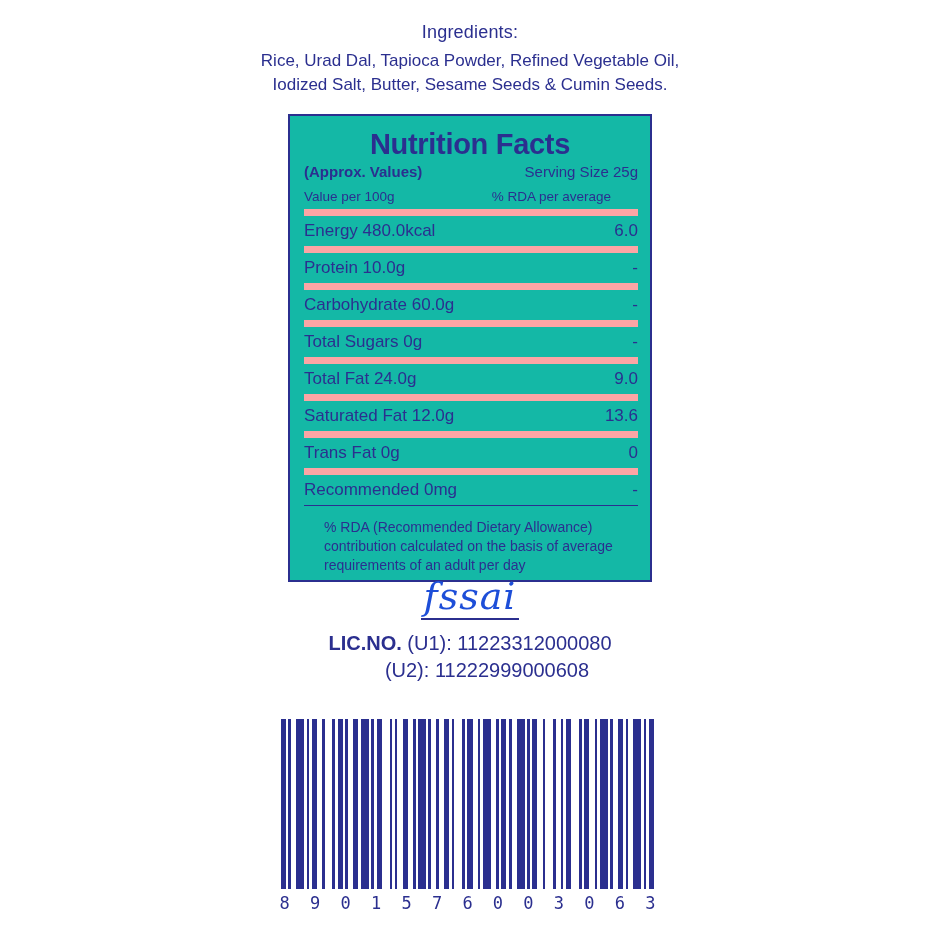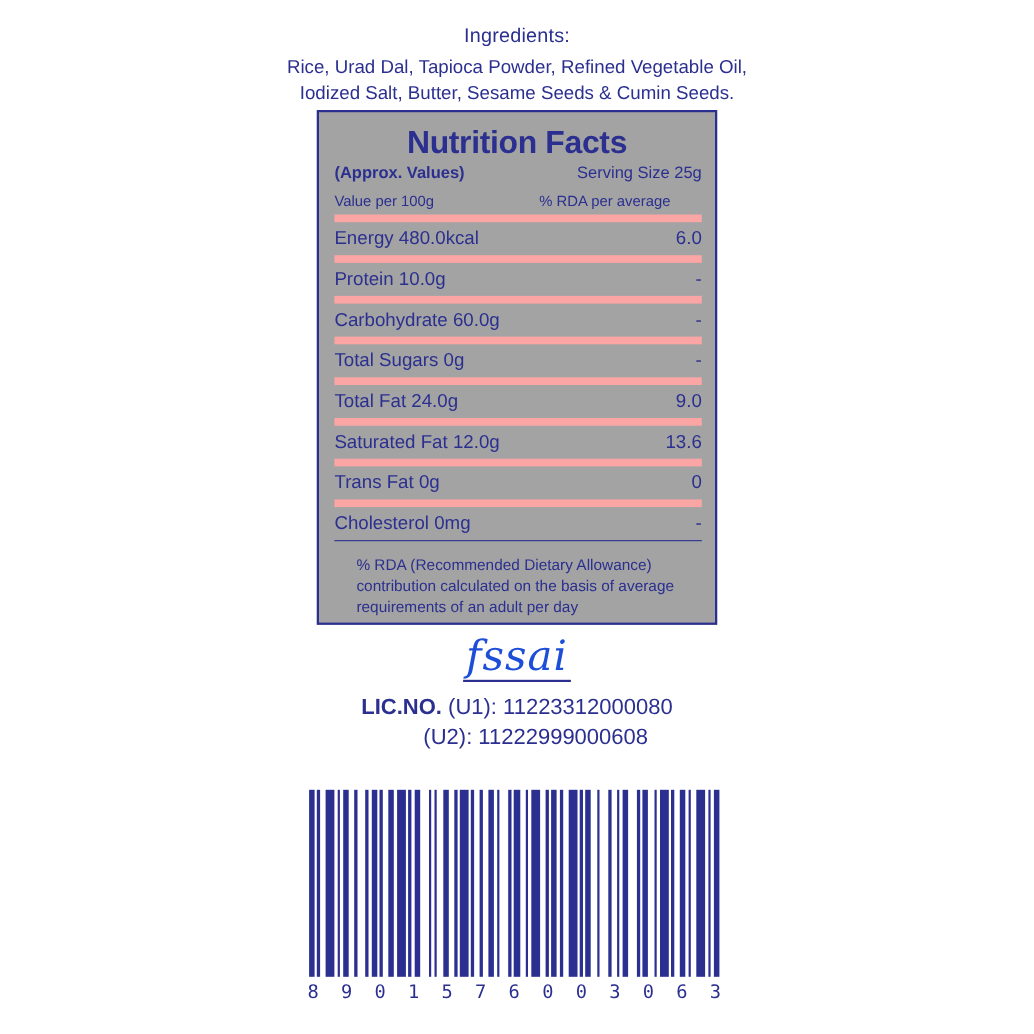--- a/index.html
+++ b/index.html
@@ -38,27 +38,27 @@
   }
   .ingredients-line {
     font-size: 17px;
     line-height: 24px;
     font-weight: 400;
   }
 
   
   .nutrition-panel {
     position: absolute;
-    top: 100px;
+    top: 114px;
     left: 288px;
     width: 364px;
     height: 468px;
     border: 2px solid #2b2f8f;
     box-sizing: border-box;
-    background: #a3a3a3;
+    background: #14b8a6;
   }
   .nf-title {
     text-align: center;
     font-size: 29px;
     font-weight: 700;
     letter-spacing: -0.3px;
     margin-top: 12px;
     margin-bottom: 2px;
   }
   .nf-subrow {
@@ -229,21 +229,21 @@
         </tr>
         <tr class="nf-row">
           <td>Saturated Fat 12.0g</td>
           <td class="val">13.6</td>
         </tr>
         <tr class="nf-row">
           <td>Trans Fat 0g</td>
           <td class="val">0</td>
         </tr>
         <tr class="nf-row">
-          <td>Cholesterol 0mg</td>
+          <td>Recommended 0mg</td>
           <td class="val">-</td>
         </tr>
       </tbody>
     </table>
 
     <div class="nf-thickline"></div>
 
     <div class="nf-footnote">
       <div>% RDA (Recommended Dietary Allowance)</div>
       <div>contribution calculated on the basis of average</div>

